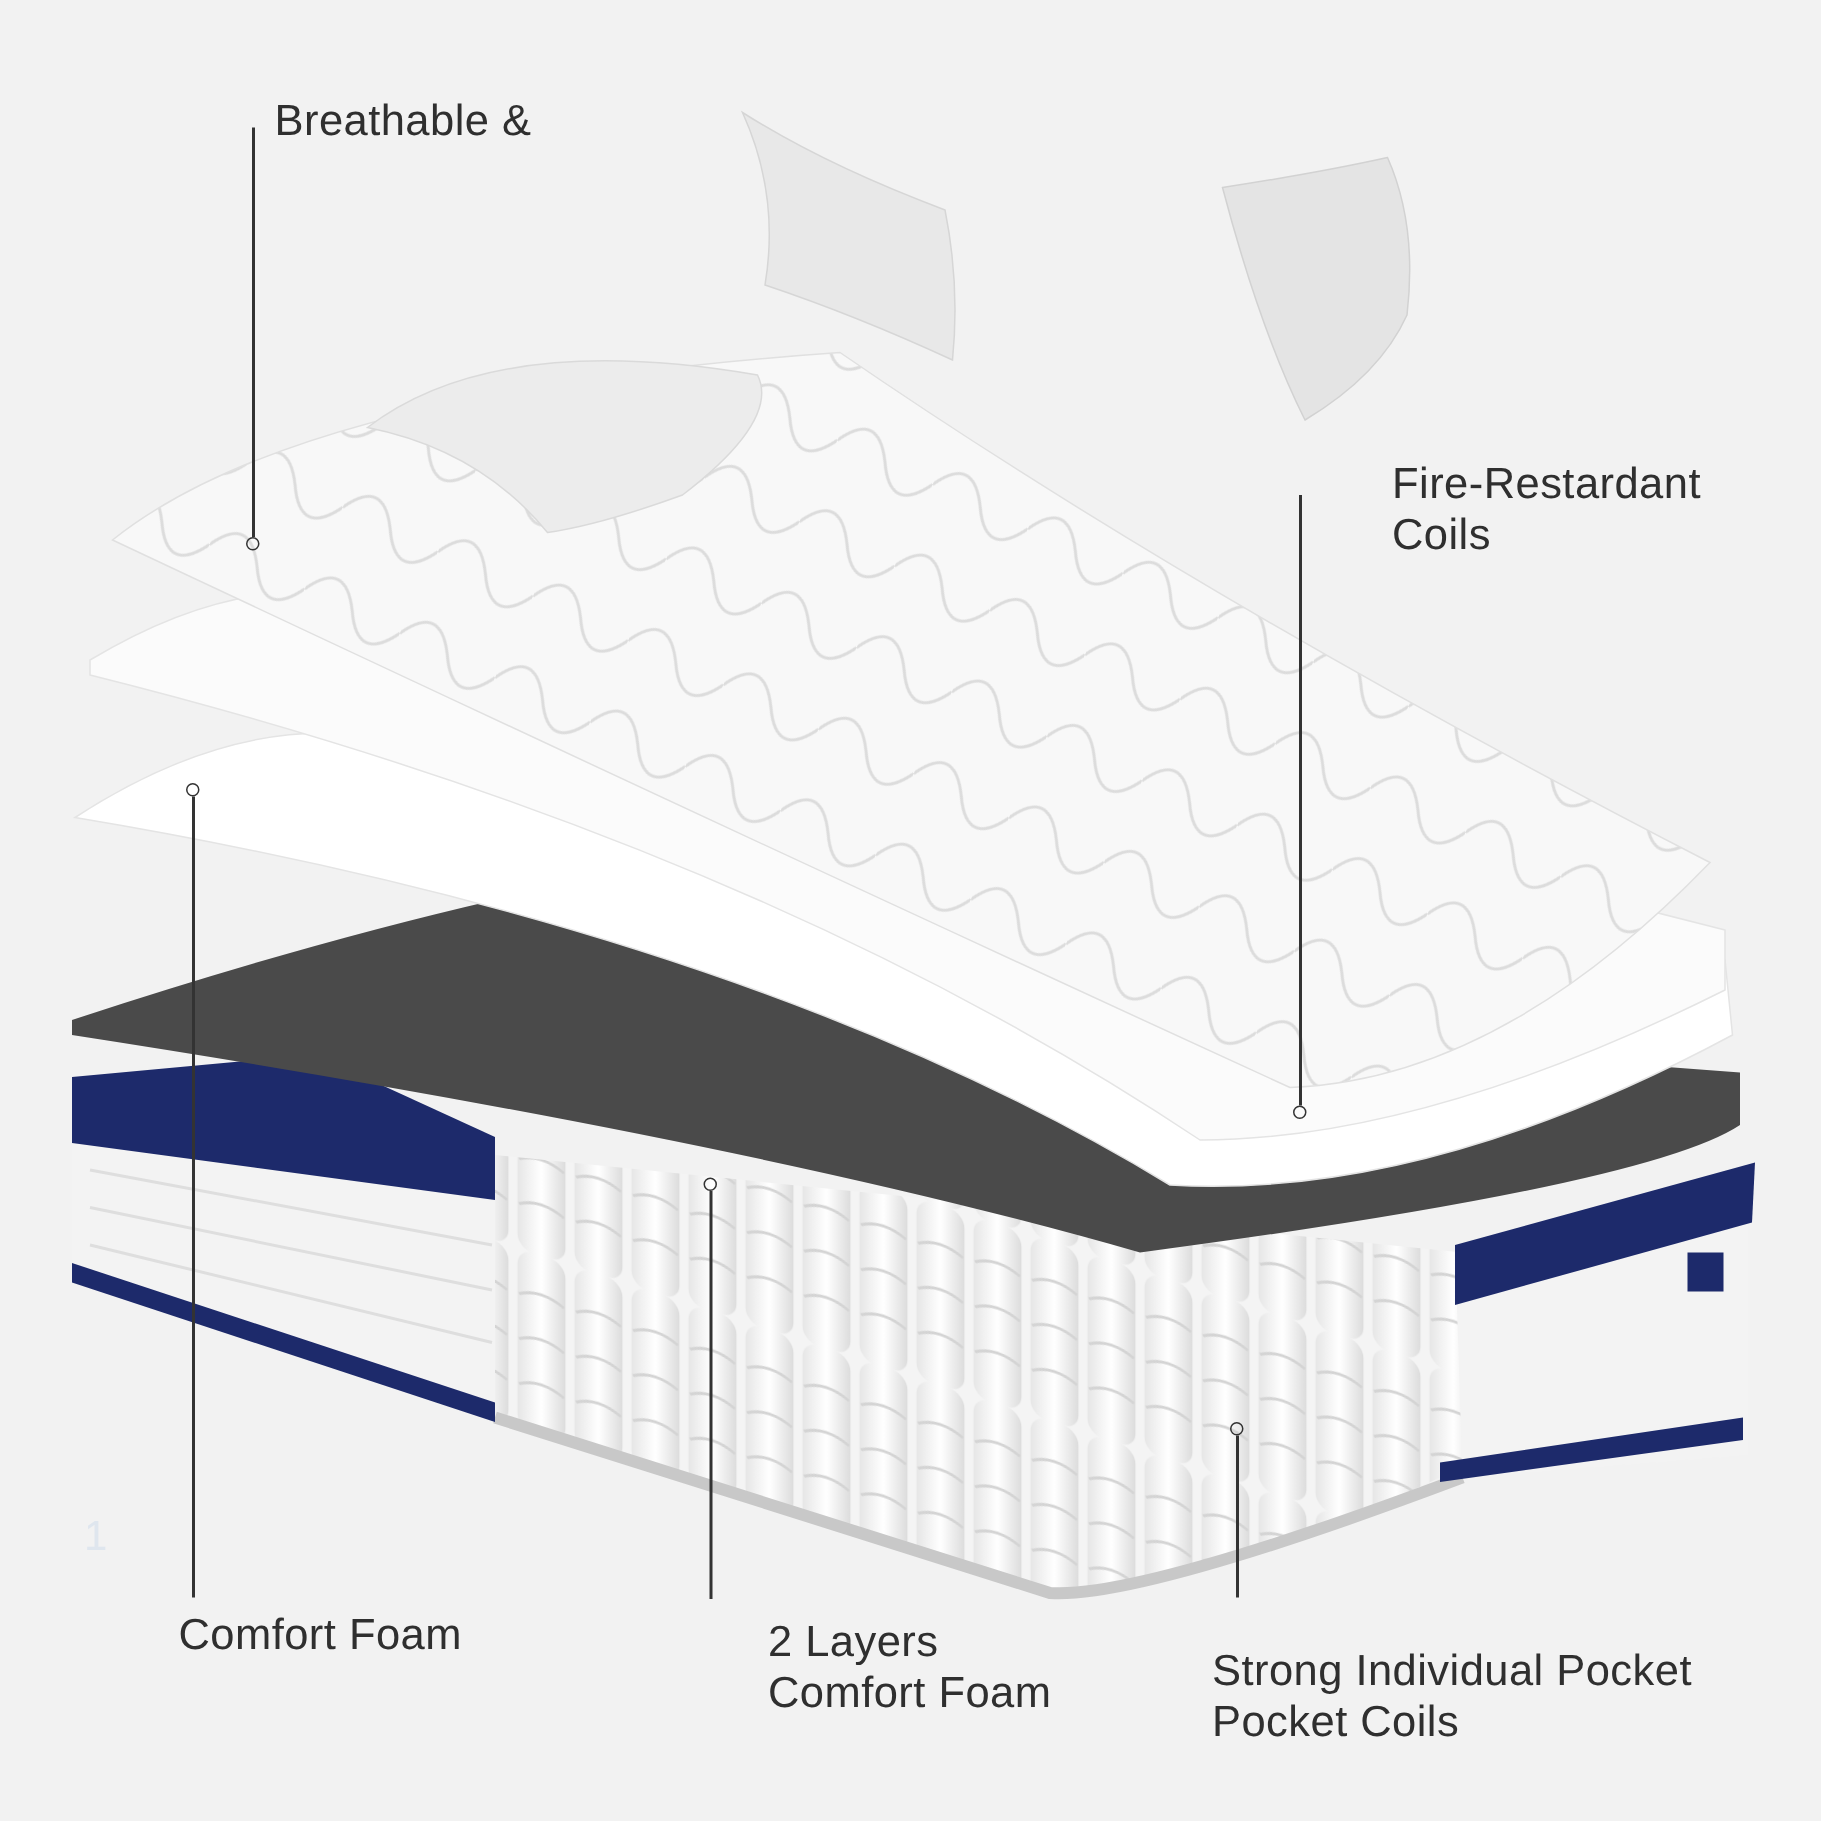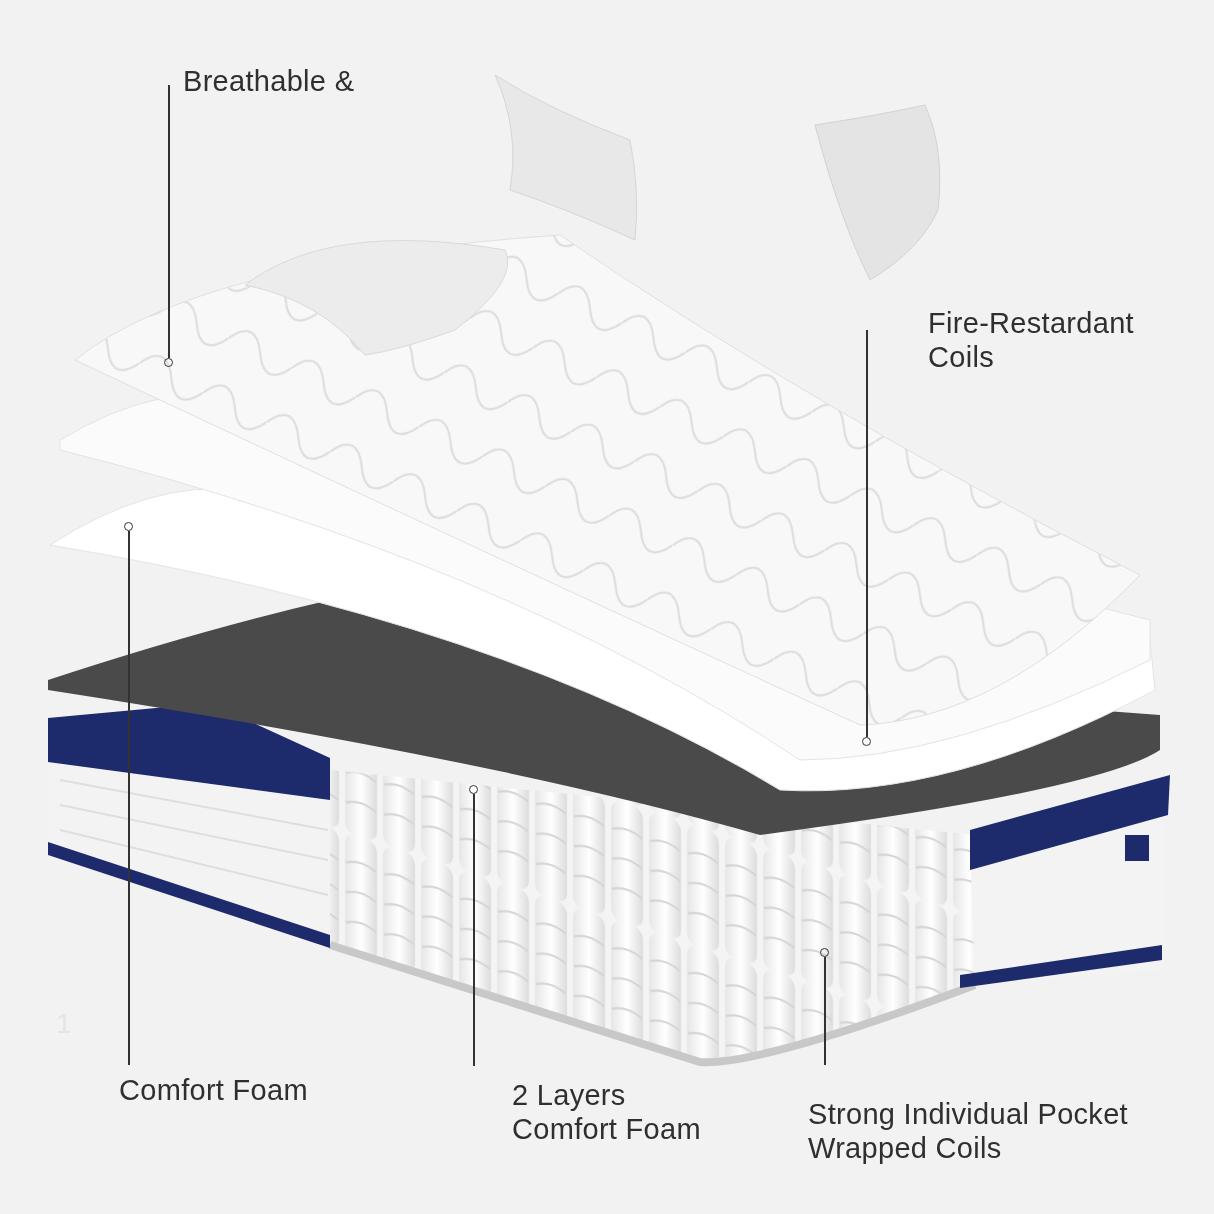--- a/index.html
+++ b/index.html
@@ -101,17 +101,17 @@
     <span>Comfort Foam</span>
   </div>
 
   <div class="label" style="left:464px; top:1078px;margin-left:48px;">
     <span>2 Layers</span>
     <span>Comfort Foam</span>
   </div>
 
   <div class="label" style="left:808px; top:1078px;margin-top:19px;">
     <span>Strong Individual Pocket</span>
-    <span>Wrapped Coils</span>
+    <span>Pocket Coils</span>
   </div>
 
   <div class="watermark">1</div>
 </div>
 
 </body></html>

